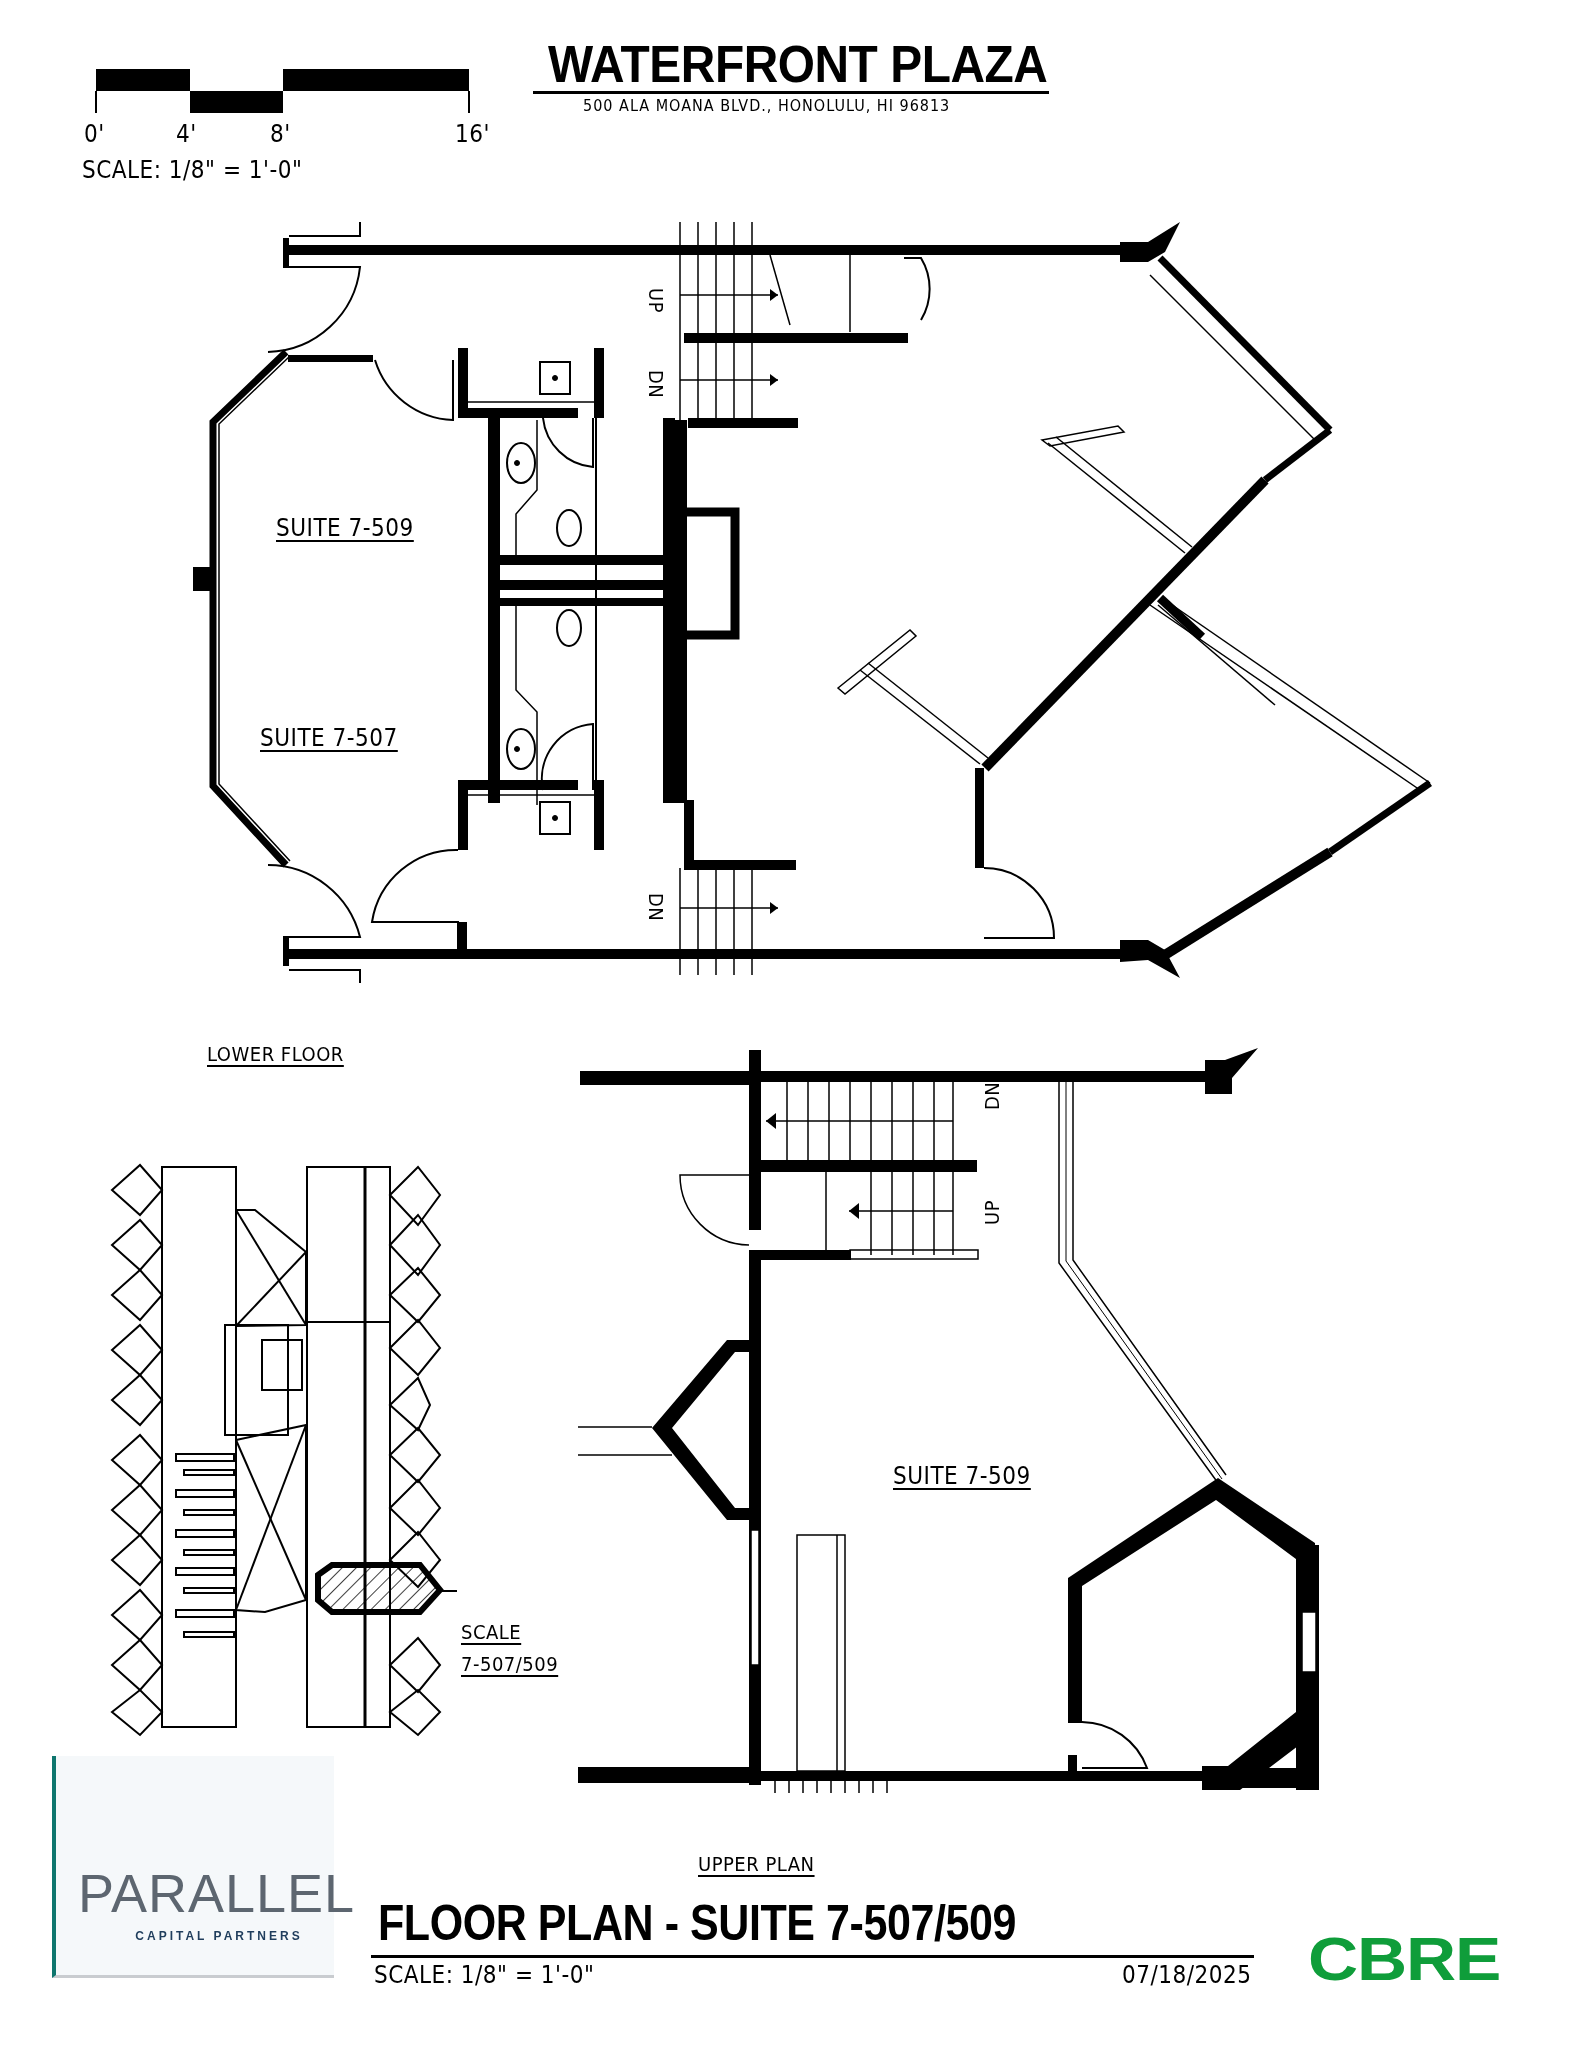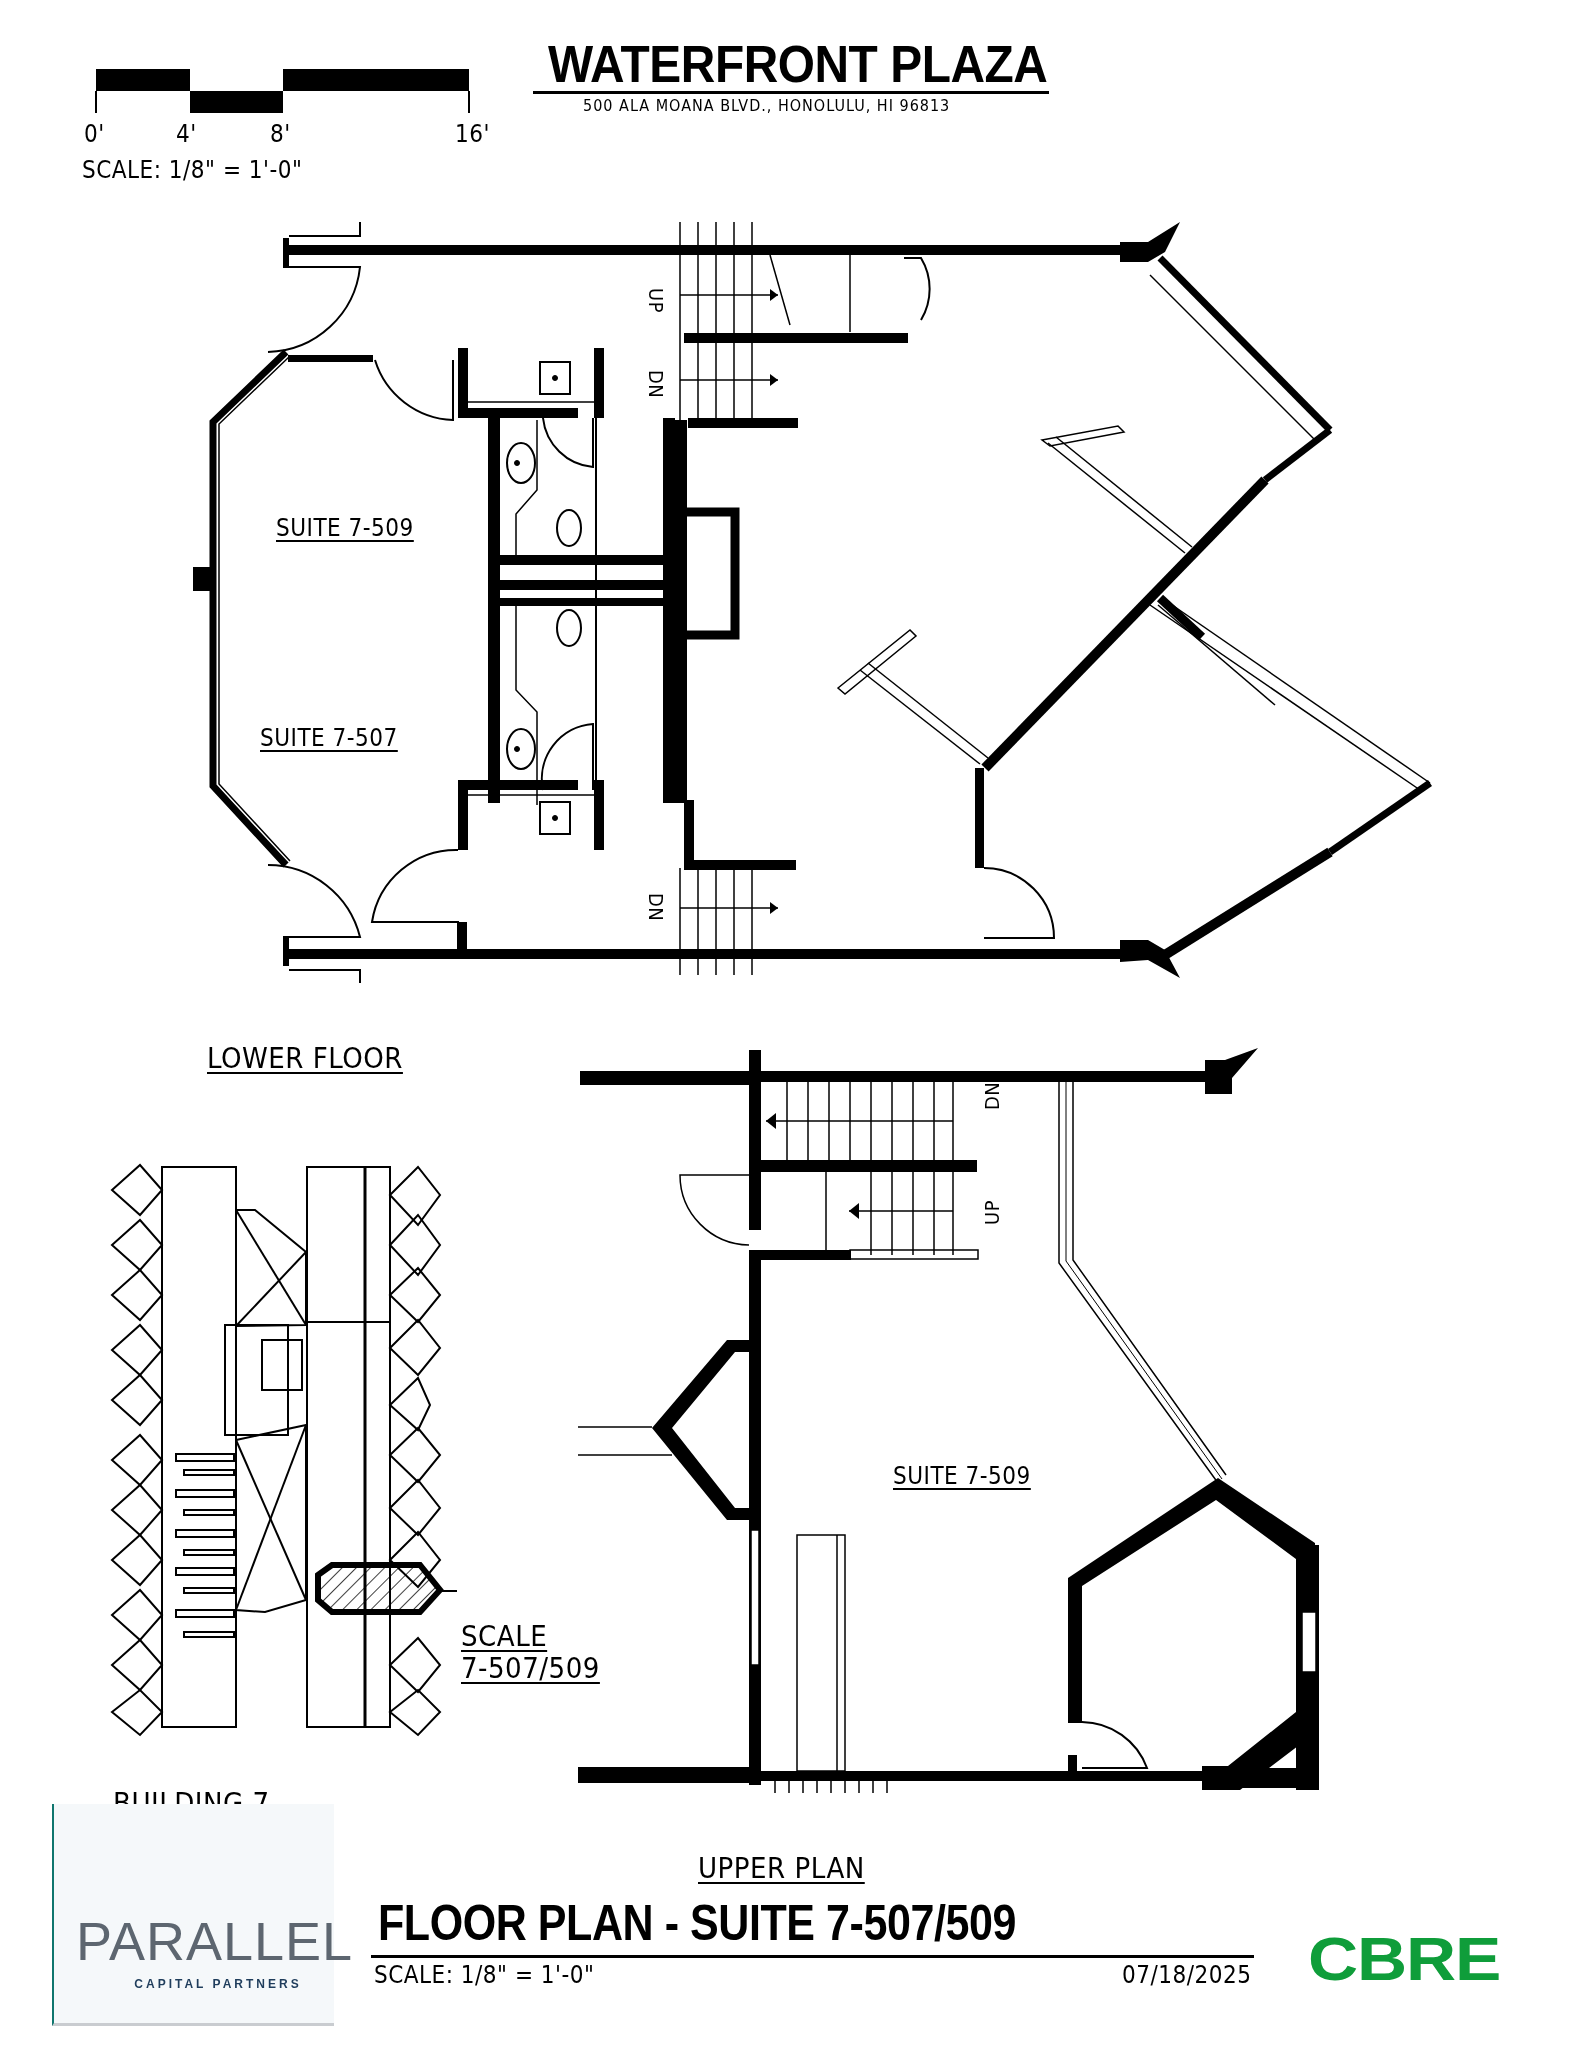--- a/index.html
+++ b/index.html
@@ -6,26 +6,26 @@
   body { width:1583px; height:2048px; position:relative; overflow:hidden; font-family:"Liberation Sans", sans-serif; color:#000; }
   .abs { position:absolute; }
   .cad { font-family:"DejaVu Sans Condensed","DejaVu Sans", sans-serif; font-stretch:condensed; letter-spacing:0.5px; }
   .ul { text-decoration:underline; text-underline-offset:4px; text-decoration-thickness:2px;margin-top:44px; }
   #title-main { left:548px; top:38px; font-family:"Liberation Sans", sans-serif; font-weight:bold; font-size:52px; letter-spacing:-0.5px; transform:scaleX(0.92); transform-origin:left top; line-height:1; }
   #title-rule { left:533px; top:91px; width:516px; height:3px; background:#000; }
   #title-address { left:583px; top:98px; font-size:16px; line-height:1; letter-spacing:1px; }
   #scale-labels span { position:absolute; font-size:24px; line-height:1; }
   #scale-text { left:82px; top:158px; font-size:24px; line-height:1; }
   .room-label { font-size:24px; line-height:1; }
-  .plan-label { font-size:29px; line-height:1; }
+  .plan-label { font-size:20px; line-height:1; }
   #footer-title { left:378px; top:1898px; font-family:"Liberation Sans", sans-serif; font-weight:bold; font-size:50px; line-height:1; transform:scaleX(0.86); transform-origin:left top; letter-spacing:-0.5px; }
   #footer-rule { left:371px; top:1955px; width:883px; height:3px; background:#000; }
   #footer-scale { left:374px; top:1963px; font-size:24px; line-height:1; }
   #footer-date { left:1122px; top:1963px; font-size:24px; line-height:1; }
-  #logo-box { left:52px; top:1804px; width:282px; height:222px; background:#f5f8fa; border-left:2px solid #0f766e; border-bottom:3px solid #c9ccd0; box-sizing:border-box; }
+  #logo-box { left:52px; top:1756px; width:282px; height:222px; background:#f5f8fa; border-left:4px solid #0f766e; border-bottom:3px solid #c9ccd0; box-sizing:border-box; }
   #logo-word { position:absolute; left:22px; top:110px; font-family:"Liberation Sans", sans-serif; font-size:54px; color:#5d6670; letter-spacing:1px; line-height:1; }
   #logo-sub { position:absolute; left:0; width:100%; text-align:center; top:173px; font-family:"Liberation Sans", sans-serif; font-size:12px; color:#1f3d5c; letter-spacing:3px; font-weight:bold;margin-left:24px; }
   #cbre { left:1308px; top:1928px; font-family:"Liberation Sans", sans-serif; font-weight:bold; font-size:62px; color:#0f9d3a; letter-spacing:-1px; line-height:1; transform:scaleX(1.12); transform-origin:left top; }
   svg { position:absolute; left:0; top:0; }
 </style>
 </head>
 <body>
 
 <div class="abs" id="title-main">WATERFRONT PLAZA</div>
 <div class="abs" id="title-rule"></div>

